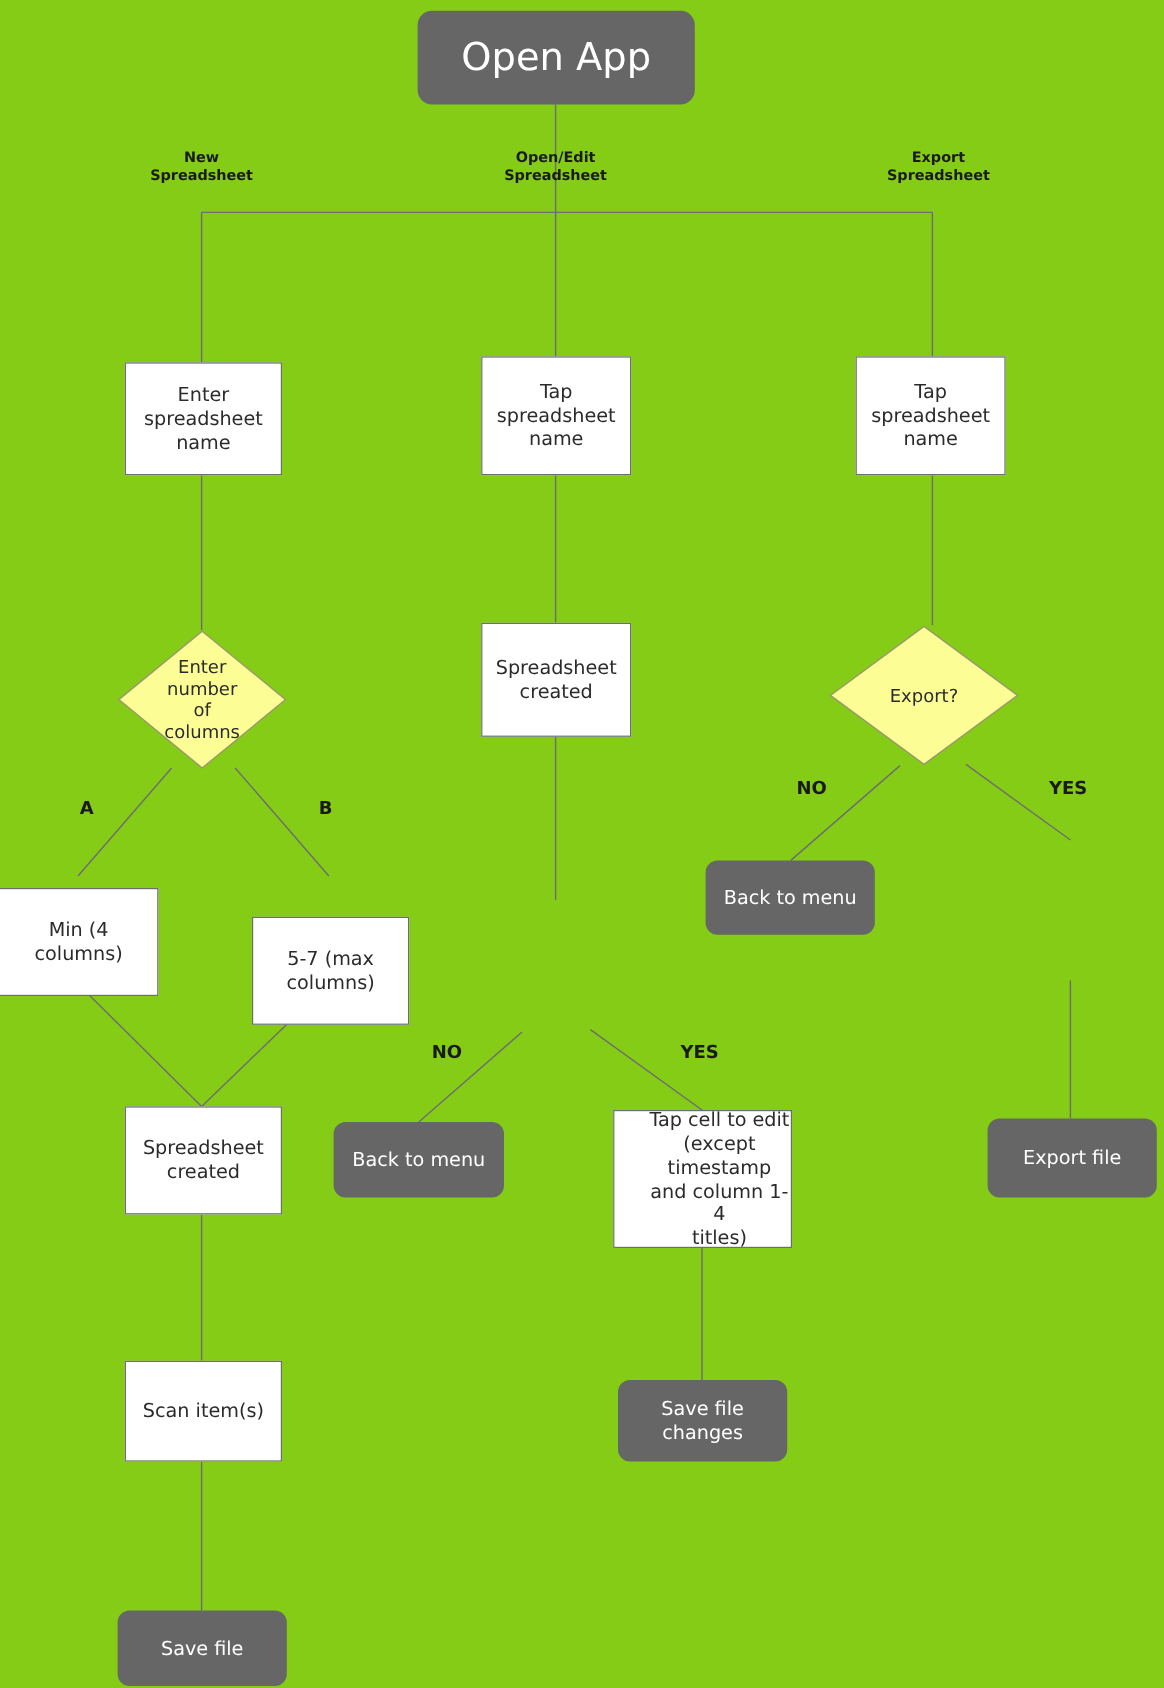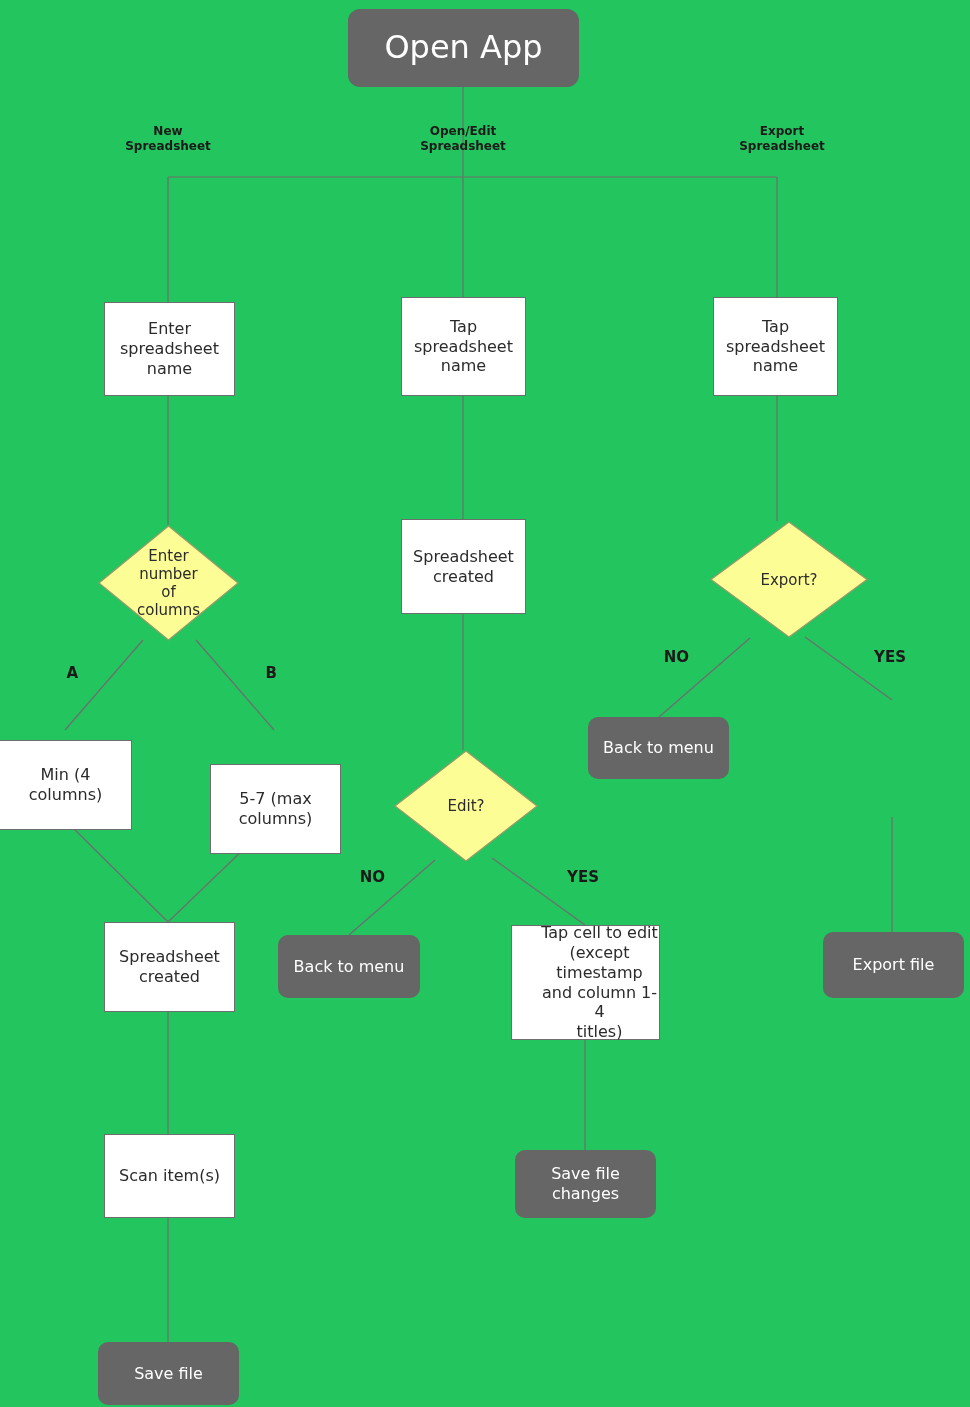--- a/index.html
+++ b/index.html
@@ -4,21 +4,21 @@
 <style>
   html, body {
     margin: 0;
     padding: 0;
     background: #ffffff;
   }
   #canvas {
     position: relative;
     width: 970px;
     height: 1407px;
-    background: #22c55e;
+    background: #84cc16;
     font-family: "DejaVu Sans", sans-serif;
     overflow: hidden;
   }
   #wires {
     position: absolute;
     left: 0; top: 0;
     width: 970px; height: 1407px;
     pointer-events: none;
   }
   .node {
@@ -157,21 +157,21 @@
 number
 of
 columns</span>
   </div>
 
   <div class="node proc" style="left:401px; top:519px; width:125px; height:95px;">
     <span style="white-space:pre-line;">Spreadsheet
 created</span>
   </div>
 
-  <div class="node diamond" style="left:710px; top:521px; width:158px; height:117px;">
+  <div class="node diamond" style="left:691px; top:521px; width:158px; height:117px;">
     <svg class="dshape" viewBox="0 0 158 117" preserveAspectRatio="none">
       <polygon points="79,1 157,58.5 79,116 1,58.5" fill="#fdfd96" stroke="#9a9a6a" stroke-width="1.2"></polygon>
     </svg>
     <span class="dlabel">Export?</span>
   </div>
 
   <div class="edge-label" style="left:48px; top:664px; width:30px;">A</div>
   <div class="edge-label" style="left:247px; top:664px; width:30px;">B</div>
 
   <div class="edge-label" style="left:649px; top:648px; width:40px;">NO</div>
@@ -180,26 +180,20 @@
   <div class="node proc" style="left:-1px; top:740px; width:133px; height:90px;">
     <span style="white-space:pre-line;">Min (4
 columns)</span>
   </div>
 
   <div class="node proc" style="left:210px; top:764px; width:131px; height:90px;">
     <span style="white-space:pre-line;">5-7 (max
 columns)</span>
   </div>
 
-  <div class="node diamond" style="left:394px; top:750px; width:144px; height:112px;">
-    <svg class="dshape" viewBox="0 0 144 112" preserveAspectRatio="none">
-      <polygon points="72,1 143,56 72,111 1,56" fill="#fdfd96" stroke="#9a9a6a" stroke-width="1.2"></polygon>
-    </svg>
-    <span class="dlabel">Edit?</span>
-  </div>
 
   <div class="node term" style="left:588px; top:717px; width:141px; height:62px;">
     <span>Back to menu</span>
   </div>
 
 
   <div class="node proc" style="left:104px; top:922px; width:131px; height:90px;">
     <span style="white-space:pre-line;">Spreadsheet
 created</span>
   </div>

